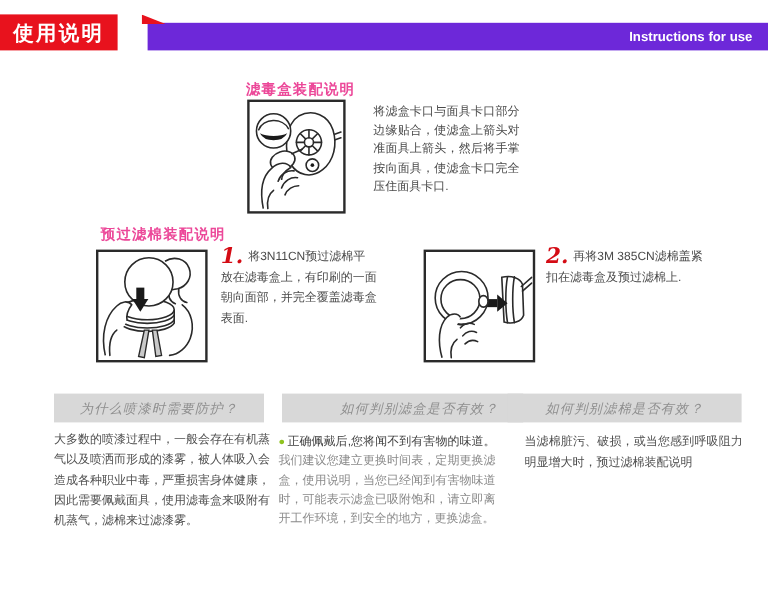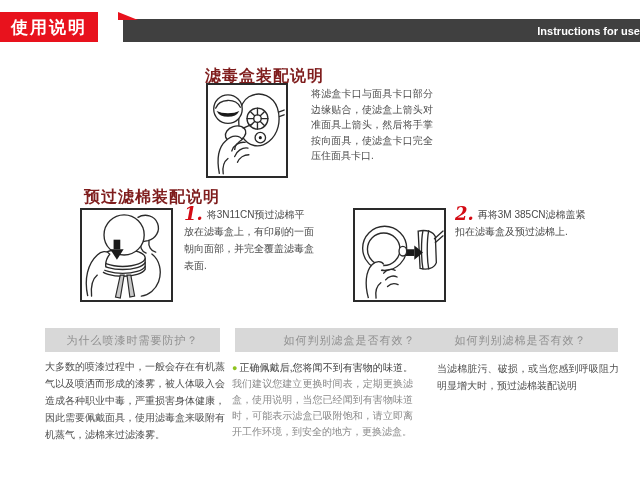--- a/index.html
+++ b/index.html
@@ -15,29 +15,29 @@
     left:0;top:12px;width:98px;height:30px;background:#e8121d;
     display:flex;align-items:center;justify-content:center;
     color:#fff;font-size:17px;font-weight:bold;letter-spacing:2px;
     z-index:3;
   }
   .banner-fold{
     left:118px;top:12px;width:20px;height:8px;background:#e8121d;
     clip-path:polygon(0 0,100% 100%,0 100%);z-index:3;
   }
   .banner-dark{
-    left:123px;top:19px;width:517px;height:23px;background:#404040;
+    left:123px;top:19px;width:517px;height:23px;background:#6d28d9;
     display:flex;align-items:center;justify-content:flex-end;
-    color:#ffffff;font-size:11px;font-weight:bold;
+    color:#ffffff;font-size:11px;font-weight:bold;padding-right:13px;
     box-sizing:border-box;z-index:2;
   }
 
   
   .sec-title{
-    font-size:16px;font-weight:bold;color:#7f1d1d;letter-spacing:1px;
+    font-size:12px;font-weight:bold;color:#ec4899;letter-spacing:1px;
     white-space:nowrap;
   }
 
   
   .illu-box{
     background:#fff;border:2px solid #2a2a2a;box-sizing:border-box;
   }
   .illu-box svg{display:block;width:100%;height:100%;}
 
   
@@ -51,21 +51,21 @@
   .step-num{
     font-family:"DejaVu Serif","Liberation Serif",serif;
     font-style:italic;font-weight:bold;color:#d40b14;
     font-size:18px;line-height:14px;padding-right:4px;vertical-align:-2px;
   }
 
   
   .col-header{
     top:328px;height:24px;background:#d8d8d8;
     display:flex;align-items:center;justify-content:center;
-    color:#8f8f8f;font-size:11px;letter-spacing:1px;white-space:nowrap;
+    color:#8f8f8f;font-size:11px;letter-spacing:1px;white-space:nowrap;font-style:italic;
   }
   .col-body{
     font-size:10px;line-height:17px;color:#4f4f4f;text-align:justify;
   }
   .col-body.mid{line-height:16px;}
   .bullet-item{margin:0;}
   .dot{color:#8fc31f;font-size:9px;padding-right:2px;}
   .lead{color:#3f3f3f;}
   .rest{color:#8a8a8a;}
 

